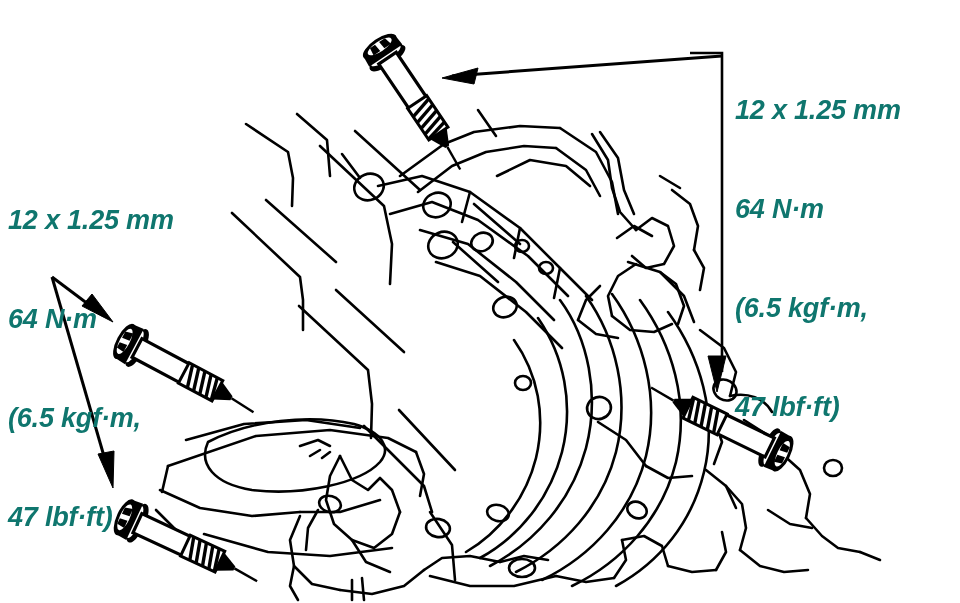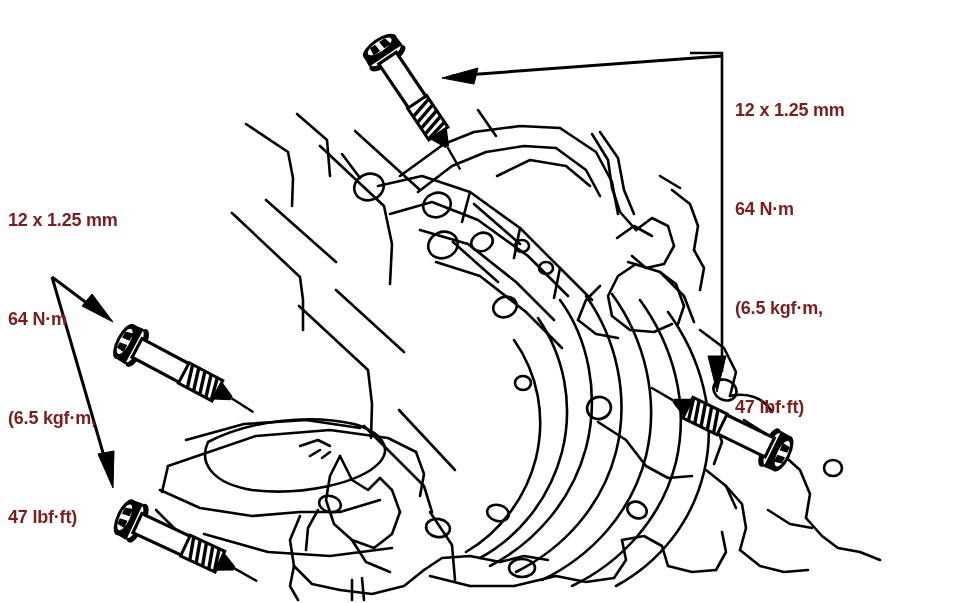--- a/index.html
+++ b/index.html
@@ -22,26 +22,27 @@
     position: absolute;
     left: 0;
     top: 0;
     width: 960px;
     height: 603px;
   }
   .callout {
     position: absolute;
     font-family: "Liberation Sans", sans-serif;
     font-weight: bold;
-    font-size: 18px;
+    font-size: 27px;
     line-height: 33px;
-    color: #7f1d1d;
+    color: #0f766e;
     letter-spacing: -0.2px;
     white-space: pre;
     user-select: none;
+    font-style: italic;
   }
   #callout-left  { left: 8px;   top: 138px; }
   #callout-right { left: 735px; top: 28px;  }
   .callout-line { display: block; }
 </style>
 </head>
 <body>
 
 <div id="page">
 

